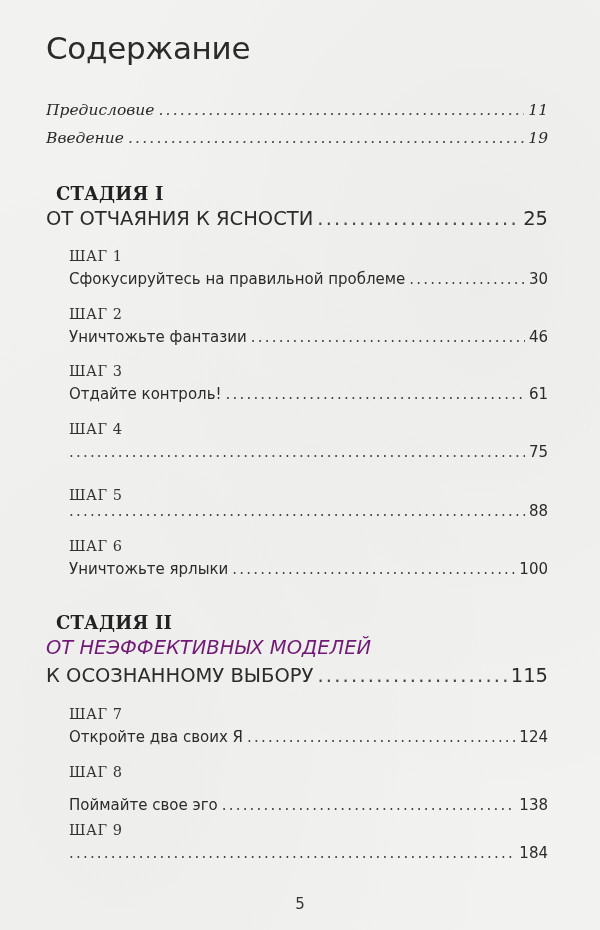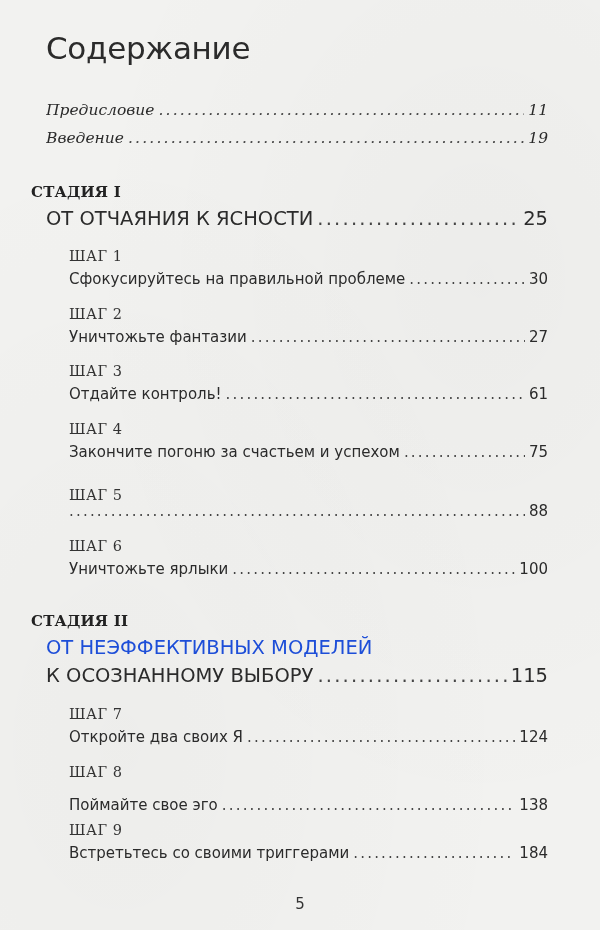--- a/index.html
+++ b/index.html
@@ -32,30 +32,30 @@
     .row .dots {
       flex: 1 1 auto; overflow: hidden;
       letter-spacing: 2.2px; color: #444;
     }
     .row .dots::before {
       content: "........................................................................................................................................................";
     }
     .row .page { flex: 0 0 auto; padding-left: 4px; text-align: right; }
     .front { font-family: "DejaVu Serif", serif; font-style: italic; font-size: 15.5px; align-items: flex-end; }
     .stage-label {
-      position: absolute; left: 31px;
+      position: absolute; left: 56px;
       font-family: "DejaVu Serif", serif; font-weight: bold;
-      font-size: 15px; color: #222; letter-spacing: 0.2px;
+      font-size: 18px; color: #222; letter-spacing: 0.2px;
     }
     .stage-title {
       font-family: "DejaVu Sans", sans-serif; font-size: 19.5px; color: #2b2b2b;
     }
     .stage-title-line1 {
       position: absolute; left: 46px;
-      font-family: "DejaVu Sans", sans-serif; font-size: 19.5px; color: #1d4ed8;
+      font-family: "DejaVu Sans", sans-serif; font-size: 19.5px; color: #701a75; font-style: italic;
     }
     .step-num {
       position: absolute; left: 69px;
       font-family: "DejaVu Serif", serif; font-size: 14.5px; color: #333;
       letter-spacing: 0.5px;
     }
     .step { left: 69px; width: 479px; font-family: "DejaVu Sans", sans-serif; font-size: 15px; color: #2b2b2b; }
     .pagenum {
       position: absolute; left: 0; width: 600px; top: 895px; text-align: center;
       font-family: "DejaVu Sans", sans-serif; font-size: 15px; color: #333;
@@ -90,33 +90,32 @@
 <div class="row step" style="top:270px;">
   <span class="label">Сфокусируйтесь на правильной проблеме</span>
   <span class="dots"></span>
   <span class="page">30</span>
 </div>
 
 <div class="step-num" style="top:306px;">ШАГ 2</div>
 <div class="row step" style="top:328px;">
   <span class="label">Уничтожьте фантазии</span>
   <span class="dots"></span>
-  <span class="page">27</span>
+  <span class="page">46</span>
 </div>
 
 <div class="step-num" style="top:363px;">ШАГ 3</div>
 <div class="row step" style="top:385px;">
   <span class="label">Отдайте контроль!</span>
   <span class="dots"></span>
   <span class="page">61</span>
 </div>
 
 <div class="step-num" style="top:421px;">ШАГ 4</div>
 <div class="row step" style="top:443px;">
-  <span class="label">Закончите погоню за счастьем и успехом</span>
   <span class="dots"></span>
   <span class="page">75</span>
 </div>
 
 <div class="step-num" style="top:480px;margin-top:7px;">ШАГ 5</div>
 <div class="row step" style="top:502px;">
   <span class="dots"></span>
   <span class="page">88</span>
 </div>
 
@@ -144,18 +143,17 @@
 
 <div class="step-num" style="top:764px;">ШАГ 8</div>
 <div class="row step" style="top:796px;justify-content:center;">
   <span class="label">Поймайте свое эго</span>
   <span class="dots"></span>
   <span class="page">138</span>
 </div>
 
 <div class="step-num" style="top:822px;">ШАГ 9</div>
 <div class="row step" style="top:844px;">
-  <span class="label">Встретьтесь со своими триггерами</span>
   <span class="dots"></span>
   <span class="page">184</span>
 </div>
 
 <div class="pagenum">5</div>
 
 </body></html>

